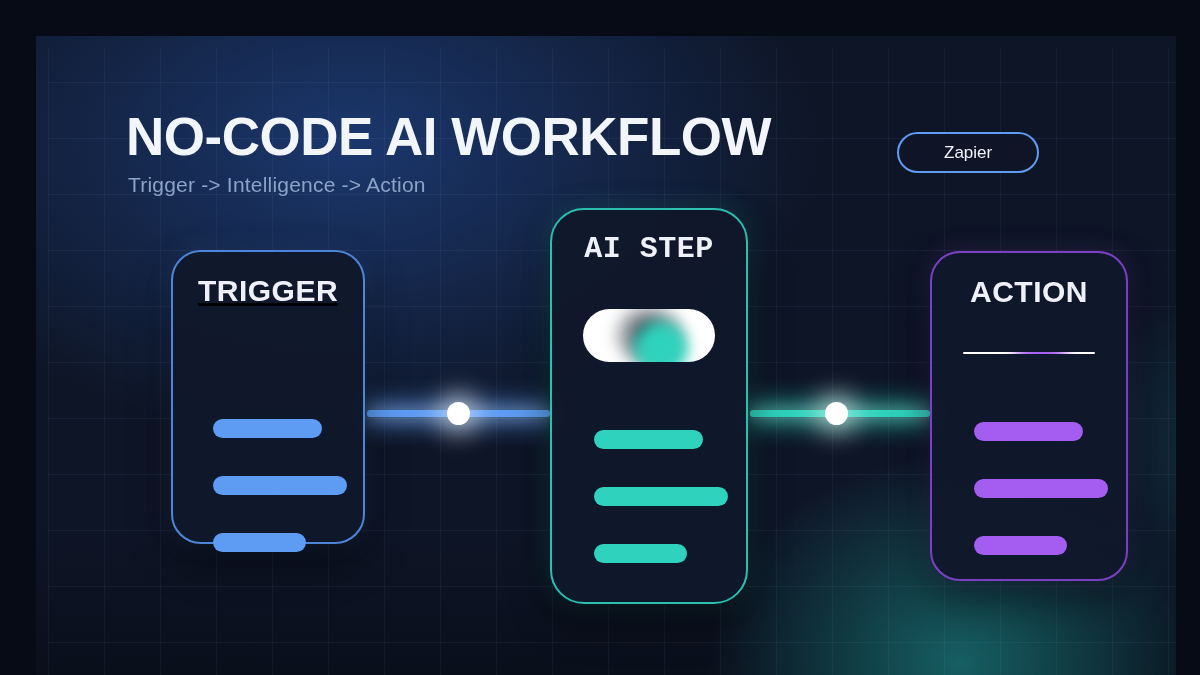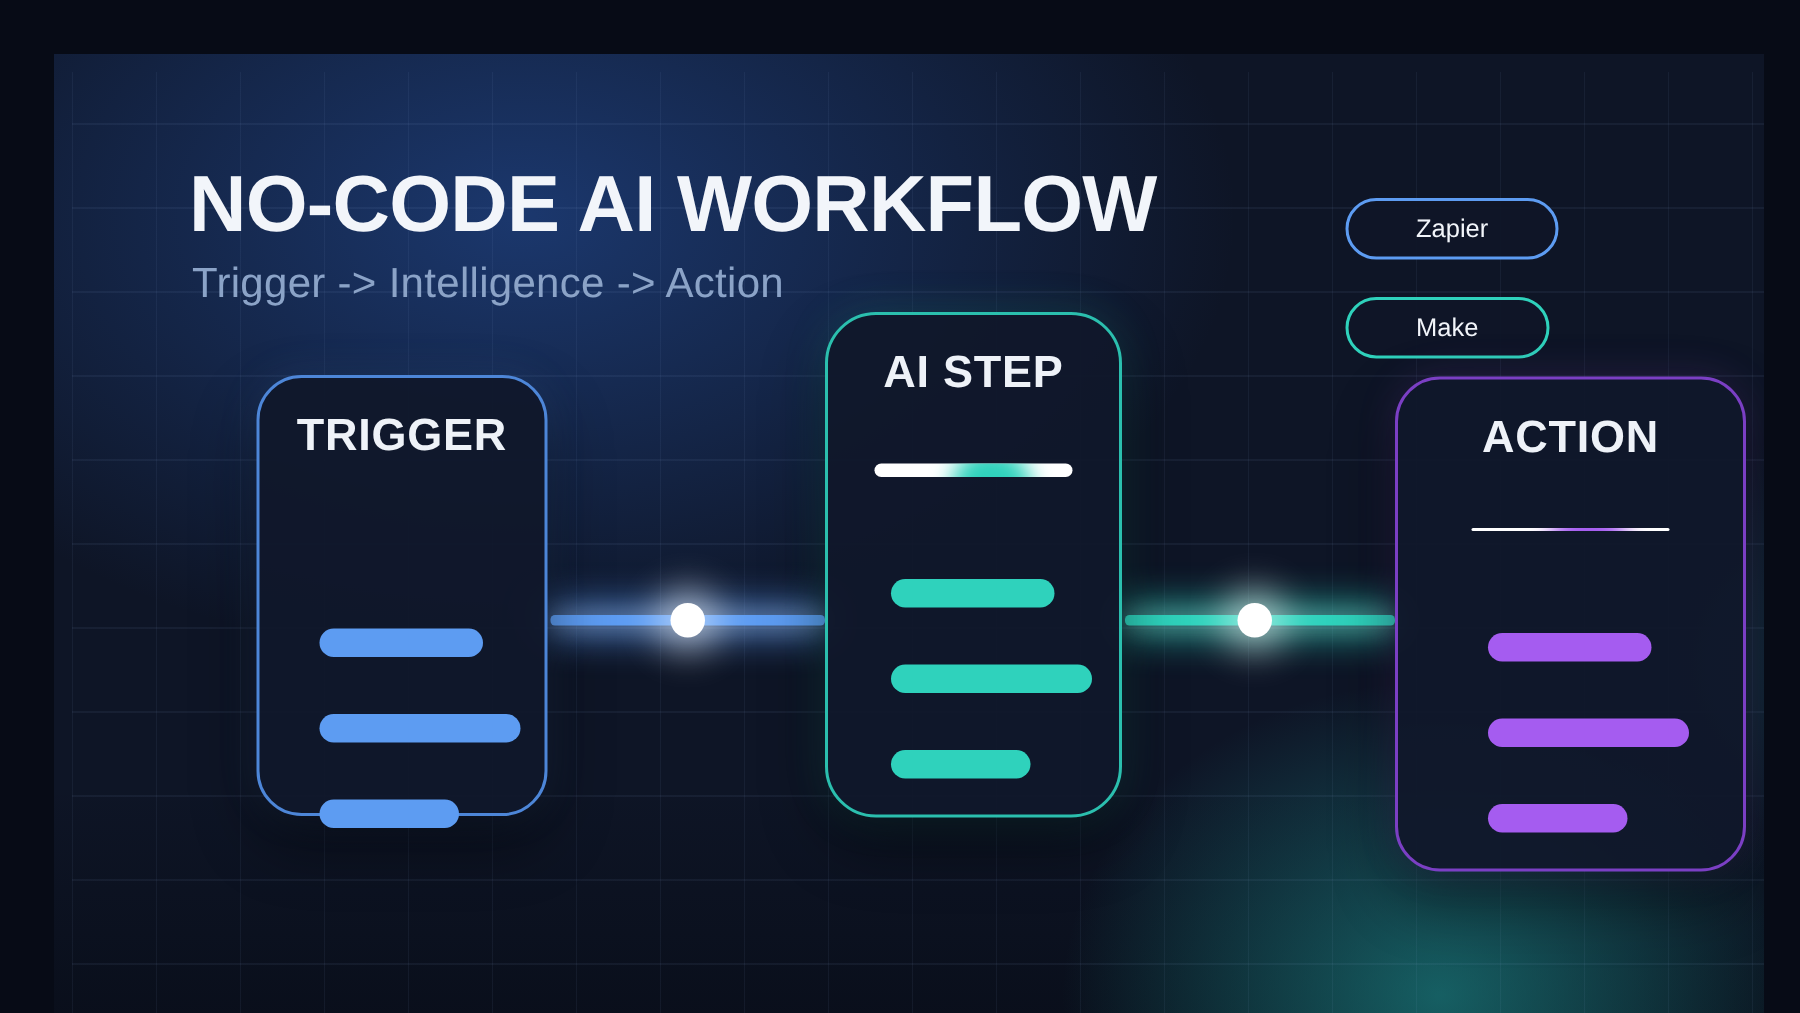--- a/index.html
+++ b/index.html
@@ -23,21 +23,21 @@
   }
 
   
   .page-title {
     position:absolute; left:78px; top:58px;
     font-size:53px; font-weight:700; letter-spacing:-0.5px;
     color:#f2f5fa; white-space:nowrap;
   }
   .page-subtitle {
     position:absolute; left:80px; top:125px;
-    font-size:28px; color:#8ba3c7; letter-spacing:0.2px;
+    font-size:21px; color:#8ba3c7; letter-spacing:0.2px;
   }
 
   
   .badges {
     position:absolute; left:837px; top:72px; width:265px;
     display:flex; flex-wrap:wrap; gap:1px 13px; align-content:flex-start;
   }
   .badge {
     height:41px; padding:0 33px; border-radius:22px;
     border:2px solid var(--accent,#5d9cf2);
@@ -49,23 +49,23 @@
 
   
   .node {
     position:absolute;
     background:rgba(16,23,42,0.94);
     border:2px solid var(--border,#4d86d8);
     border-radius:30px;
     display:flex; flex-direction:column; align-items:center;
     box-shadow:0 18px 42px rgba(0,0,0,0.45), 0 0 34px rgba(0,0,0,0.25);
   }
-  #node-trigger { left:123px; top:202px; width:194px; height:294px; box-shadow:0 18px 42px rgba(0,0,0,0.45), 0 0 26px rgba(93,156,242,0.14); }
-  #node-ai      { left:502px; top:160px; width:198px; height:337px; border-radius:34px; box-shadow:0 18px 42px rgba(0,0,0,0.45), 0 0 28px rgba(47,210,188,0.18); }
-  #node-action  { left:882px; top:203px; width:234px; height:330px; box-shadow:0 18px 42px rgba(0,0,0,0.45), 0 0 26px rgba(165,92,240,0.16); }
+  #node-trigger { left:123px; top:202px; width:194px; height:294px; box-shadow:0 18px 42px rgba(0,0,0,0.45), 0 0 26px rgba(93,156,242,0.14);text-decoration:underline; }
+  #node-ai      { left:502px; top:160px; width:198px; height:396px; border-radius:34px; box-shadow:0 18px 42px rgba(0,0,0,0.45), 0 0 28px rgba(47,210,188,0.18);font-family:Liberation Mono, monospace; }
+  #node-action  { left:882px; top:203px; width:198px; height:330px; box-shadow:0 18px 42px rgba(0,0,0,0.45), 0 0 26px rgba(165,92,240,0.16); }
 
   .node-title {
     margin-top:24px; font-size:30px; font-weight:700;
     color:#eef2f8; letter-spacing:0.5px; line-height:1;
   }
 
   .pill-icon {
     position:relative; margin-top:33px;
     width:132px; height:53px; border-radius:27px;
     background:#ffffff; overflow:hidden;
@@ -109,23 +109,20 @@
 <div class="stage">
   <div class="grid-overlay"></div>
 
   <h1 class="page-title">NO-CODE AI WORKFLOW</h1>
   <p class="page-subtitle">Trigger -&gt; Intelligence -&gt; Action</p>
 
   <div class="badges">
     <div class="badge" style="--accent: #5d9cf2;">
       <span>Zapier</span>
     </div>
-    <div class="badge" style="--accent: #2fd2bc;">
-      <span>Make</span>
-    </div>
   </div>
 
   <div class="connector" id="connector-1" style="--accent: #5d9cf2;"></div>
   <div class="connector" id="connector-2" style="--accent: #2fd2bc;"></div>
   <div class="conn-dot" id="dot-1"></div>
   <div class="conn-dot" id="dot-2"></div>
 
   <section class="node" id="node-trigger" style="--accent: #5d9cf2; --border: #4d86d8;">
     <h2 class="node-title">TRIGGER</h2>
     <div class="pill-icon">

